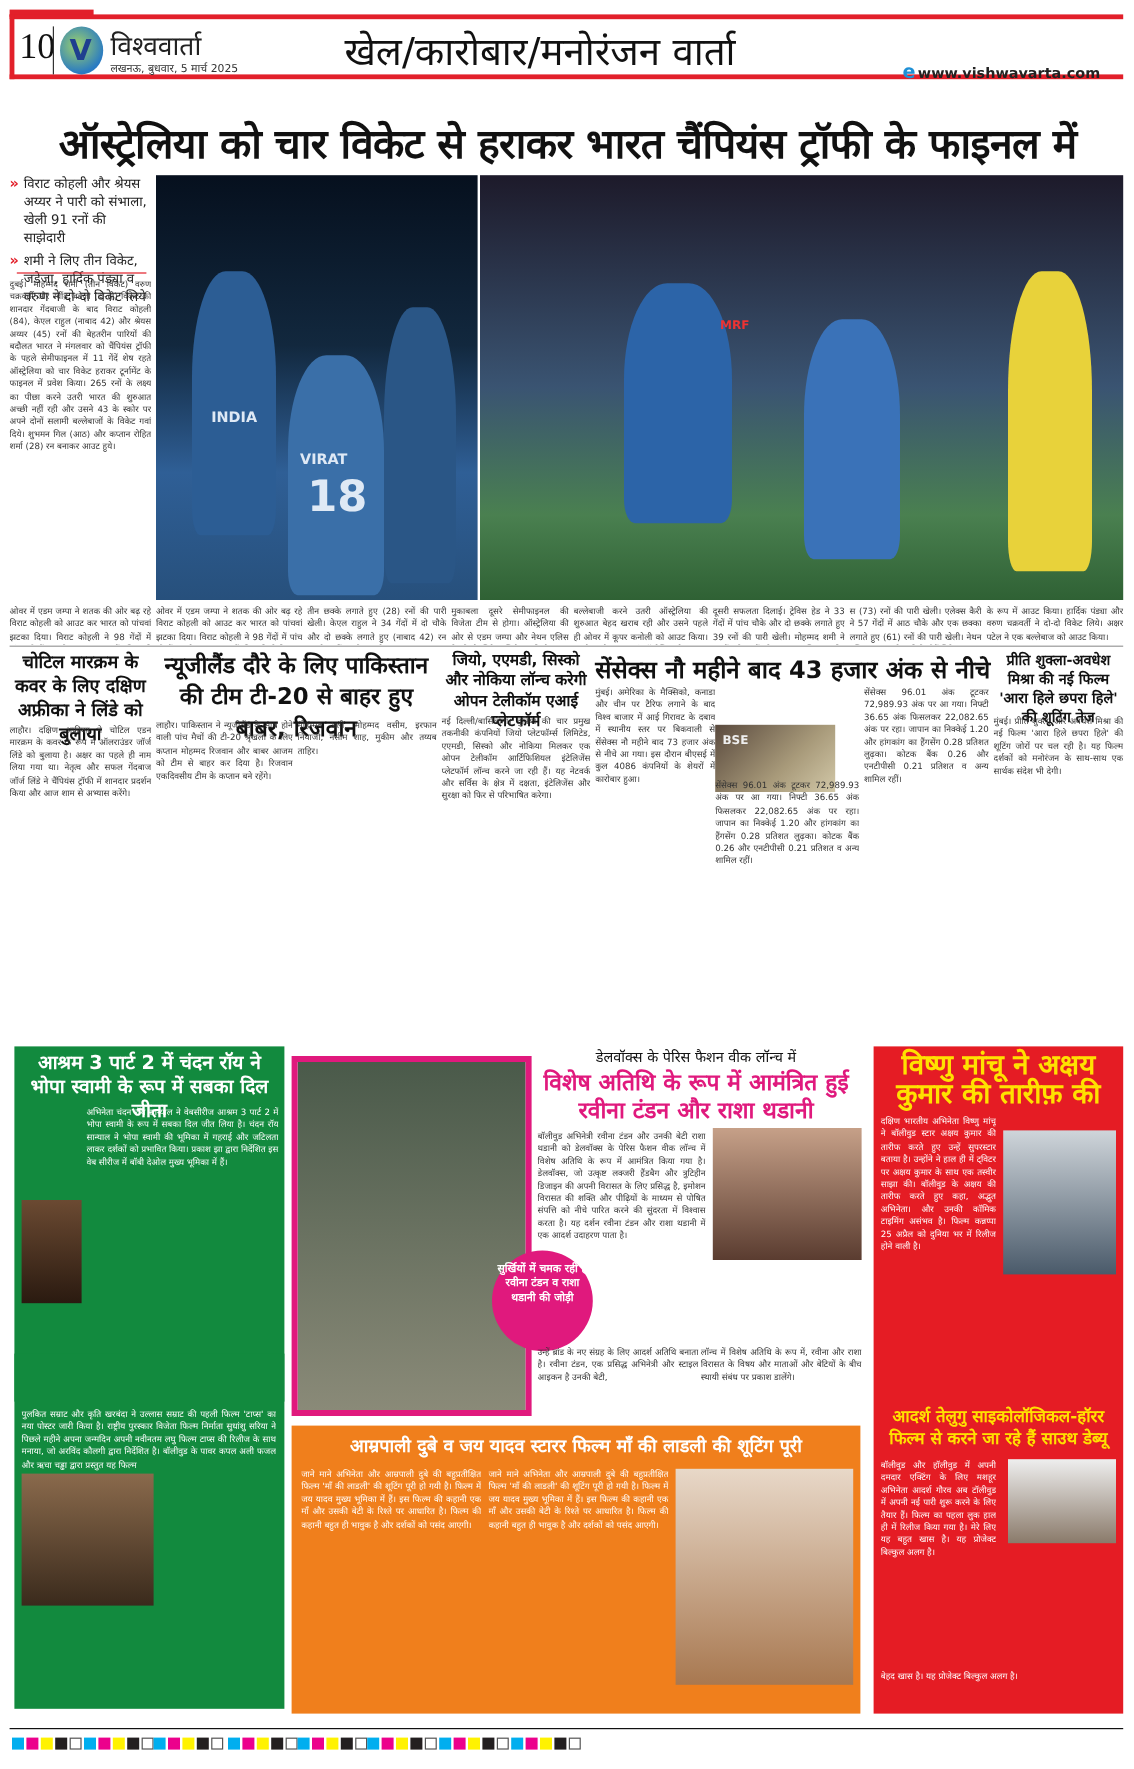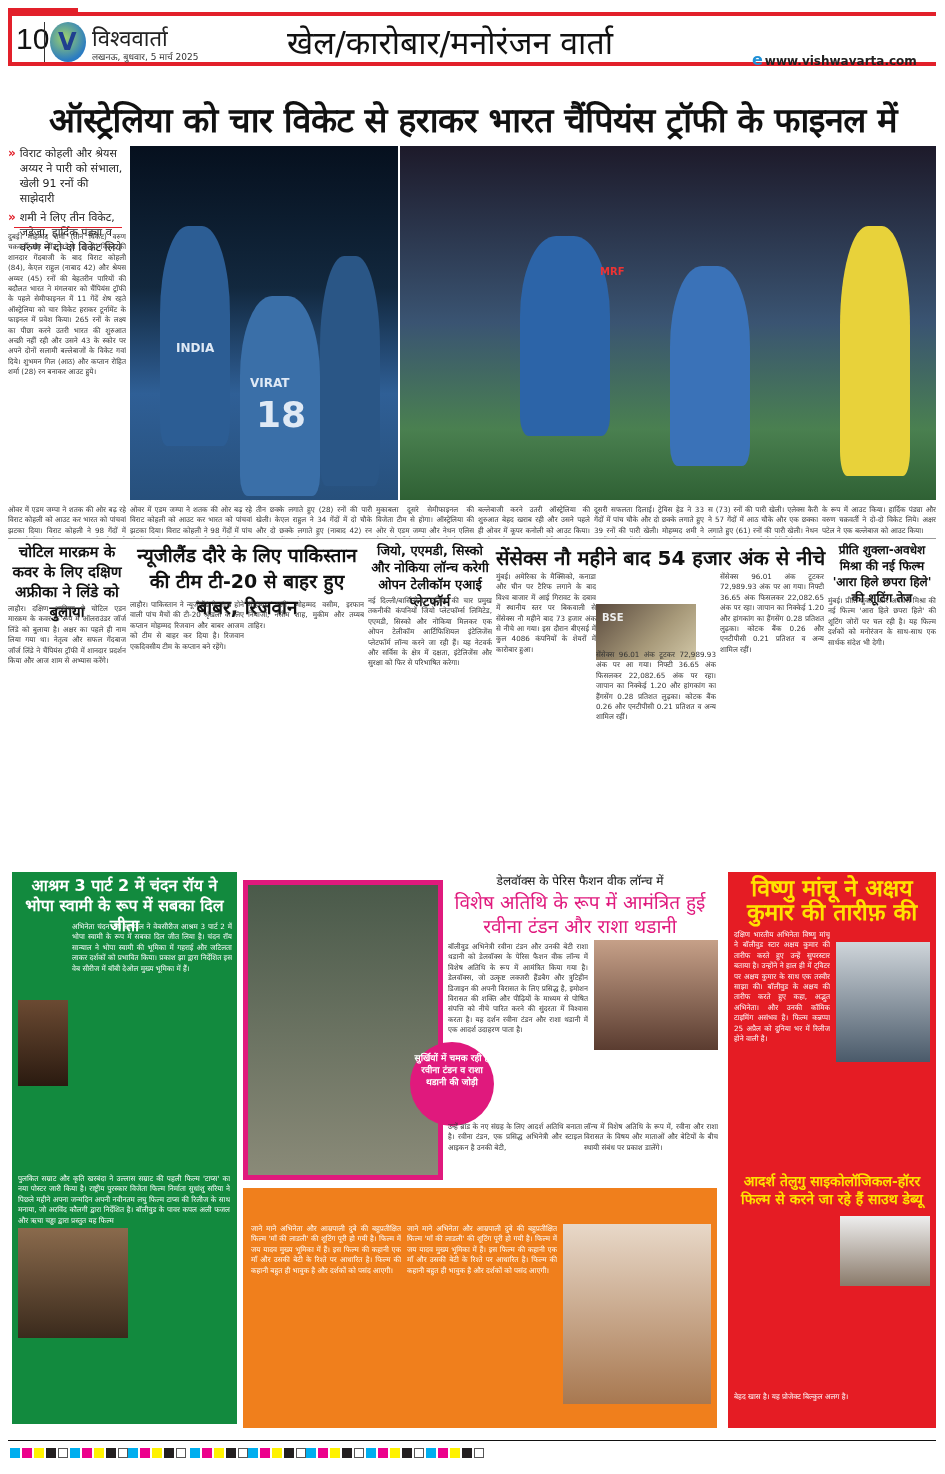--- a/index.html
+++ b/index.html
@@ -1,20 +1,20 @@
 <!DOCTYPE html>
 <html><head>
 <meta charset="utf-8">
 <style>
 *{box-sizing:border-box;margin:0;padding:0}
 body{width:945px;height:1474px;background:#fff;font-family:"DejaVu Sans","Liberation Sans",sans-serif;color:#111;position:relative;overflow:hidden}
 .abs{position:absolute}
 .masthead{left:8px;top:12px;width:928px;height:54px;border-top:4px solid #e2202a;border-left:4px solid #e2202a;border-bottom:4px solid #e2202a}
 .redtab{left:8px;top:8px;width:70px;height:6px;background:#e2202a}
-.pagenum{left:16px;top:22px;font-size:30px;font-family:Liberation Sans, sans-serif;font-weight:400}
+.pagenum{left:16px;top:22px;font-size:30px;font-family:Liberation Serif, serif;font-weight:400}
 .vsep{left:44px;top:22px;width:1px;height:40px;background:#333}
 .logo{left:50px;top:22px;width:36px;height:40px;border-radius:50%;background:radial-gradient(circle at 40% 40%,#9fd36b,#2a7bc2 70%);}
 .logo span{position:absolute;left:8px;top:6px;font-size:24px;font-weight:bold;color:#1f3f8f}
 .brand{left:92px;top:22px;font-size:22px;font-weight:normal;color:#222}
 .brand-date{left:92px;top:50px;font-size:9px;color:#333}
 .section-title{left:200px;top:20px;width:500px;text-align:center;font-size:32px;color:#111}
 .site{left:752px;top:50px;font-size:12px;font-weight:bold;color:#222}
 .site i{color:#1e90d6;font-style:normal;font-size:16px;margin-right:2px}
 .main-head{left:8px;top:96px;width:930px;font-size:34px;font-weight:bold;text-align:center;letter-spacing:-0.5px}
 .p{font-size:7.2px;line-height:10.4px;color:#333;text-align:justify}
@@ -93,21 +93,21 @@
 <div class="abs h2" style="left:8px;top:542px;width:118px;font-size:15px;line-height:20px">चोटिल मारक्रम के कवर के लिए दक्षिण अफ्रीका ने लिंडे को बुलाया</div>
 <div class="abs p" style="left:8px;top:604px;width:118px;height:232px;overflow:hidden">लाहौर। दक्षिण अफ्रीका ने चोटिल एडन मारक्रम के कवर के रूप में ऑलराउंडर जॉर्ज लिंडे को बुलाया है। अक्षर का पहले ही नाम लिया गया था। नेतृत्व और सफल गेंदबाज जॉर्ज लिंडे ने चैंपियंस ट्रॉफी में शानदार प्रदर्शन किया और आज शाम से अभ्यास करेंगे।</div>
 
 <div class="abs h2" style="left:130px;top:542px;width:234px;font-size:19px;line-height:26px">न्यूजीलैंड दौरे के लिए पाकिस्तान की टीम टी-20 से बाहर हुए बाबर, रिजवान</div>
 <div class="abs p" style="left:130px;top:600px;width:114px;height:236px;overflow:hidden">लाहौर। पाकिस्तान ने न्यूजीलैंड के साथ होने वाली पांच मैचों की टी-20 श्रृंखला के लिए कप्तान मोहम्मद रिजवान और बाबर आजम को टीम से बाहर कर दिया है। रिजवान एकदिवसीय टीम के कप्तान बने रहेंगे।</div>
 <div class="abs p" style="left:248px;top:600px;width:116px;height:236px;overflow:hidden">मोहम्मद अली, मोहम्मद वसीम, इरफान नियाजी, नसीम शाह, मुकीम और तय्यब ताहिर।</div>
 
 <div class="abs h2" style="left:368px;top:542px;width:124px;font-size:13px;line-height:17px">जियो, एएमडी, सिस्को और नोकिया लॉन्च करेगी ओपन टेलीकॉम एआई प्लेटफॉर्म</div>
 <div class="abs p" style="left:368px;top:596px;width:124px;height:240px;overflow:hidden">नई दिल्ली/बार्सिलोना। दुनिया की चार प्रमुख तकनीकी कंपनियों जियो प्लेटफॉर्म्स लिमिटेड, एएमडी, सिस्को और नोकिया मिलकर एक ओपन टेलीकॉम आर्टिफिशियल इंटेलिजेंस प्लेटफॉर्म लॉन्च करने जा रही हैं। यह नेटवर्क और सर्विस के क्षेत्र में दक्षता, इंटेलिजेंस और सुरक्षा को फिर से परिभाषित करेगा।</div>
 
-<div class="abs" style="left:496px;top:544px;width:330px;font-size:20px;font-weight:bold">सेंसेक्स नौ महीने बाद 54 हजार अंक से नीचे</div>
+<div class="abs" style="left:496px;top:544px;width:330px;font-size:20px;font-weight:bold">सेंसेक्स नौ महीने बाद 43 हजार अंक से नीचे</div>
 <div class="abs p" style="left:496px;top:572px;width:100px;height:264px;overflow:hidden">मुंबई। अमेरिका के मैक्सिको, कनाडा और चीन पर टैरिफ लगाने के बाद विश्व बाजार में आई गिरावट के दबाव में स्थानीय स्तर पर बिकवाली से सेंसेक्स नौ महीने बाद 73 हजार अंक से नीचे आ गया। इस दौरान बीएसई में कुल 4086 कंपनियों के शेयरों में कारोबार हुआ।</div>
 <div class="abs" style="left:596px;top:604px;width:100px;height:56px;background:linear-gradient(135deg,#5a4a3e,#a89a7a 60%,#d2c8a8)">
     <span style="position:absolute;left:6px;top:8px;color:#eee;font-size:10px;font-weight:bold">BSE</span>
   </div>
 <div class="abs p" style="left:596px;top:650px;width:120px;height:186px;overflow:hidden">सेंसेक्स 96.01 अंक टूटकर 72,989.93 अंक पर आ गया। निफ्टी 36.65 अंक फिसलकर 22,082.65 अंक पर रहा। जापान का निक्केई 1.20 और हांगकांग का हैंगसेंग 0.28 प्रतिशत लुढ़का। कोटक बैंक 0.26 और एनटीपीसी 0.21 प्रतिशत व अन्य शामिल रहीं।</div>
 <div class="abs p" style="left:720px;top:572px;width:104px;height:264px;overflow:hidden">सेंसेक्स 96.01 अंक टूटकर 72,989.93 अंक पर आ गया। निफ्टी 36.65 अंक फिसलकर 22,082.65 अंक पर रहा। जापान का निक्केई 1.20 और हांगकांग का हैंगसेंग 0.28 प्रतिशत लुढ़का। कोटक बैंक 0.26 और एनटीपीसी 0.21 प्रतिशत व अन्य शामिल रहीं।</div>
 
 <div class="abs h2" style="left:828px;top:542px;width:108px;font-size:12px;line-height:16px">प्रीति शुक्ला-अवधेश मिश्रा की नई फिल्म 'आरा हिले छपरा हिले' की शूटिंग तेज</div>
 <div class="abs p" style="left:828px;top:596px;width:108px;height:240px;overflow:hidden">मुंबई। प्रीति शुक्ला और अवधेश मिश्रा की नई फिल्म 'आरा हिले छपरा हिले' की शूटिंग जोरों पर चल रही है। यह फिल्म दर्शकों को मनोरंजन के साथ-साथ एक सार्थक संदेश भी देगी।</div>
 
@@ -117,36 +117,38 @@
  <div class="p" style="position:absolute;left:60px;top:50px;width:160px;height:200px;overflow:hidden;color:#fff">अभिनेता चंदन रॉय सान्याल ने वेबसीरीज आश्रम 3 पार्ट 2 में भोपा स्वामी के रूप में सबका दिल जीत लिया है। चंदन रॉय सान्याल ने भोपा स्वामी की भूमिका में गहराई और जटिलता लाकर दर्शकों को प्रभावित किया। प्रकाश झा द्वारा निर्देशित इस वेब सीरीज में बॉबी देओल मुख्य भूमिका में हैं।</div>
 </div>
 <div class="abs green" style="left:12px;top:1128px;width:225px;height:296px">
  <div class="p" style="position:absolute;left:6px;top:46px;width:212px;height:52px;overflow:hidden;color:#fff">पुलकित सम्राट और कृति खरबंदा ने उल्लास सम्राट की पहली फिल्म 'टाप्स' का नया पोस्टर जारी किया है। राष्ट्रीय पुरस्कार विजेता फिल्म निर्माता सुधांशु सरिया ने पिछले महीने अपना जन्मदिन अपनी नवीनतम लघु फिल्म टाप्स की रिलीज के साथ मनाया, जो अरविंद कौलगी द्वारा निर्देशित है। बॉलीवुड के पावर कपल अली फजल और ऋचा चड्ढा द्वारा प्रस्तुत यह फिल्म</div>
  <div style="position:absolute;left:6px;top:100px;width:110px;height:110px;background:linear-gradient(#8a6a4c,#3a2a1c)"></div>
 </div>
 
 <div class="abs pinkframe" style="left:243px;top:880px;width:200px;height:300px;background:linear-gradient(#4a5a4a,#8a8a78)"></div>
 <div class="abs" style="left:410px;top:1042px;width:84px;height:84px;border-radius:50%;background:#e0197d;color:#fff;font-size:9px;line-height:12px;text-align:center;padding-top:10px;font-weight:bold">सुर्खियों में चमक रही हैं रवीना टंडन व राशा थडानी की जोड़ी</div>
 <div class="abs" style="left:440px;top:872px;width:280px;text-align:center;font-size:12px">डेलवॉक्स के पेरिस फैशन वीक लॉन्च में</div>
-<div class="abs" style="left:440px;top:890px;width:280px;text-align:center;font-size:19px;line-height:24px;font-weight:normal;color:#e0197d">विशेष अतिथि के रूप में आमंत्रित हुई रवीना टंडन और राशा थडानी</div>
+<div class="abs" style="left:440px;top:890px;width:280px;text-align:center;font-size:19px;line-height:24px;font-weight:bold;color:#e0197d">विशेष अतिथि के रूप में आमंत्रित हुई रवीना टंडन और राशा थडानी</div>
 <div class="abs p" style="left:448px;top:942px;width:140px;height:176px;overflow:hidden">बॉलीवुड अभिनेत्री रवीना टंडन और उनकी बेटी राशा थडानी को डेलवॉक्स के पेरिस फैशन वीक लॉन्च में विशेष अतिथि के रूप में आमंत्रित किया गया है। डेलवॉक्स, जो उत्कृष्ट लक्जरी हैंडबैग और त्रुटिहीन डिजाइन की अपनी विरासत के लिए प्रसिद्ध है, इमोशन विरासत की शक्ति और पीढ़ियों के माध्यम से पोषित संपत्ति को नीचे पारित करने की सुंदरता में विश्वास करता है। यह दर्शन रवीना टंडन और राशा थडानी में एक आदर्श उदाहरण पाता है।</div>
 <div class="abs" style="left:594px;top:940px;width:124px;height:110px;background:linear-gradient(#c6a088,#5a3c30)"></div>
 <div class="abs p" style="left:448px;top:1122px;width:134px;height:56px;overflow:hidden">उन्हें ब्रांड के नए संग्रह के लिए आदर्श अतिथि बनाता है। रवीना टंडन, एक प्रसिद्ध अभिनेत्री और स्टाइल आइकन है उनकी बेटी,</div>
 <div class="abs p" style="left:584px;top:1122px;width:134px;height:56px;overflow:hidden">लॉन्च में विशेष अतिथि के रूप में, रवीना और राशा विरासत के विषय और माताओं और बेटियों के बीच स्थायी संबंध पर प्रकाश डालेंगे।</div>
 
 <div class="abs red" style="left:728px;top:872px;width:208px;height:556px">
  <div class="h2 yellow" style="font-size:23px;line-height:24px;padding:4px">विष्णु मांचू ने अक्षय कुमार की तारीफ़ की</div>
  <div class="p" style="position:absolute;left:6px;top:58px;width:96px;height:240px;overflow:hidden;color:#fff">दक्षिण भारतीय अभिनेता विष्णु मांचू ने बॉलीवुड स्टार अक्षय कुमार की तारीफ करते हुए उन्हें सुपरस्टार बताया है। उन्होंने ने हाल ही में ट्विटर पर अक्षय कुमार के साथ एक तस्वीर साझा की। बॉलीवुड के अक्षय की तारीफ करते हुए कहा, अद्भुत अभिनेता। और उनकी कॉमिक टाइमिंग असंभव है। फिल्म कन्नप्पा 25 अप्रैल को दुनिया भर में रिलीज होने वाली है।</div>
  <div style="position:absolute;left:108px;top:70px;width:94px;height:120px;background:linear-gradient(#cfd5da,#4a5a6a)"></div>
  <div class="h2 yellow" style="position:absolute;left:4px;top:300px;width:200px;font-size:14px;line-height:18px">आदर्श तेलुगु साइकोलॉजिकल-हॉरर फिल्म से करने जा रहे हैं साउथ डेब्यू</div>
+ <div class="p" style="position:absolute;left:6px;top:344px;width:96px;height:160px;overflow:hidden;color:#fff">बॉलीवुड और हॉलीवुड में अपनी दमदार एक्टिंग के लिए मशहूर अभिनेता आदर्श गौरव अब टॉलीवुड में अपनी नई पारी शुरू करने के लिए तैयार हैं। फिल्म का पहला लुक हाल ही में रिलीज किया गया है। मेरे लिए यह बहुत खास है। यह प्रोजेक्ट बिल्कुल अलग है।</div>
  <div style="position:absolute;left:112px;top:344px;width:90px;height:70px;background:linear-gradient(#eee,#8a7a6a)"></div>
  <div class="p" style="position:absolute;left:6px;top:520px;width:196px;height:24px;overflow:hidden;color:#fff">बेहद खास है। यह प्रोजेक्ट बिल्कुल अलग है।</div>
 </div>
 
 <div class="abs orange" style="left:243px;top:1188px;width:474px;height:240px">
+ <div class="h2" style="color:#fff;font-size:15px;padding:6px">आम्रपाली दुबे व जय यादव स्टारर फिल्म माँ की लाडली की शूटिंग पूरी</div>
  <div class="p" style="position:absolute;left:8px;top:36px;width:150px;height:196px;overflow:hidden;color:#fff">जाने माने अभिनेता और आम्रपाली दुबे की बहुप्रतीक्षित फिल्म 'माँ की लाडली' की शूटिंग पूरी हो गयी है। फिल्म में जय यादव मुख्य भूमिका में हैं। इस फिल्म की कहानी एक माँ और उसकी बेटी के रिश्ते पर आधारित है। फिल्म की कहानी बहुत ही भावुक है और दर्शकों को पसंद आएगी।</div>
  <div class="p" style="position:absolute;left:164px;top:36px;width:150px;height:196px;overflow:hidden;color:#fff">जाने माने अभिनेता और आम्रपाली दुबे की बहुप्रतीक्षित फिल्म 'माँ की लाडली' की शूटिंग पूरी हो गयी है। फिल्म में जय यादव मुख्य भूमिका में हैं। इस फिल्म की कहानी एक माँ और उसकी बेटी के रिश्ते पर आधारित है। फिल्म की कहानी बहुत ही भावुक है और दर्शकों को पसंद आएगी।</div>
  <div style="position:absolute;left:320px;top:36px;width:148px;height:180px;background:linear-gradient(#e8d8c8,#a87850)"></div>
 </div>
 
 <div class="abs" style="left:8px;top:1440px;width:928px;height:1px;background:#111"></div>
 <div class="color-bar" style="left:10px">
     <span style="background:#00aeef"></span>
     <span style="background:#ec008c"></span>
     <span style="background:#fff200"></span>

